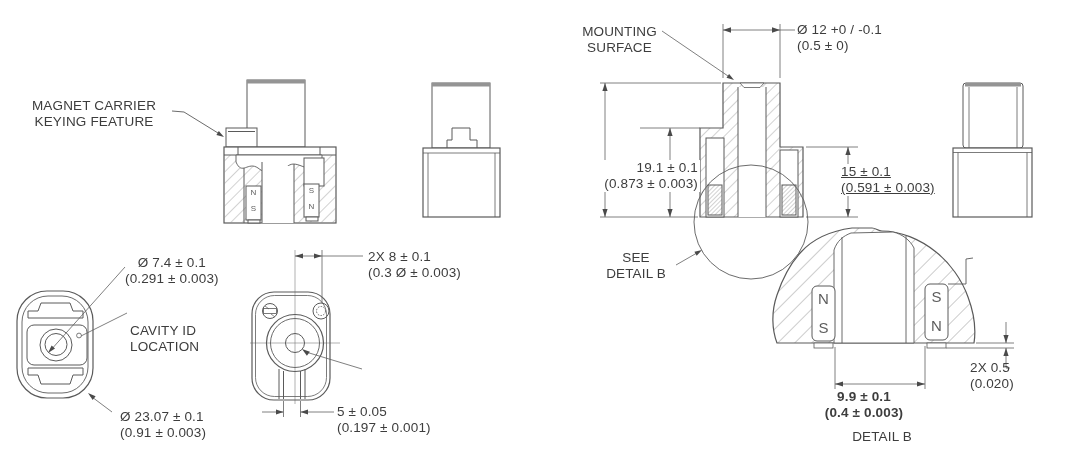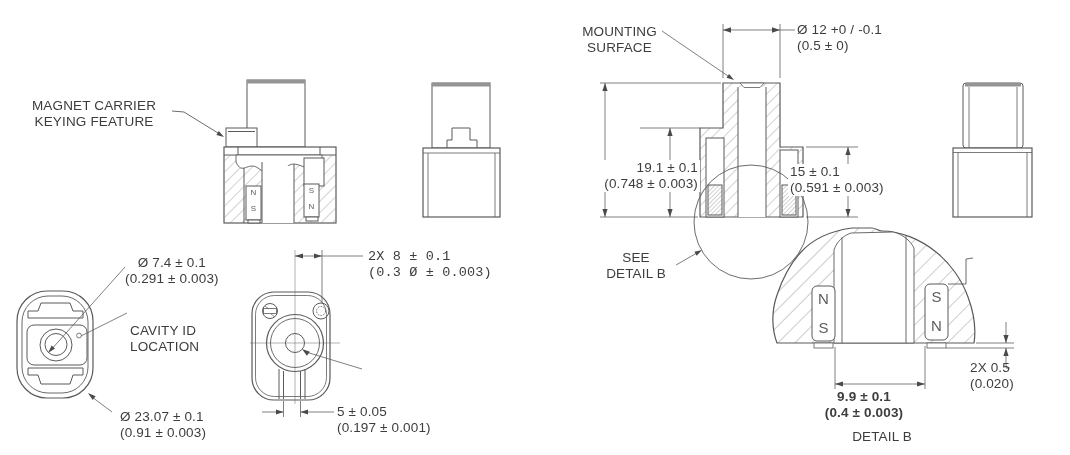--- a/index.html
+++ b/index.html
@@ -212,32 +212,32 @@
   </g>
 </svg>
 
   <div class="lbl c" style="left:572px;top:24px;width:95px;">MOUNTING
 SURFACE</div>
   <div class="lbl c" style="left:18px;top:98px;width:152px;">MAGNET CARRIER
 KEYING FEATURE</div>
   <div class="lbl" style="left:797px;top:22px;">Ø 12 +0 / -0.1
 (0.5 ± 0)</div>
   <div class="lbl r bg" style="left:578px;top:160px;width:118px;">19.1 ± 0.1
-(0.748 ± 0.003)</div>
-  <div class="lbl bg" style="left:788px;top:164px;">15 ± 0.1
+(0.873 ± 0.003)</div>
+  <div class="lbl bg" style="left:839px;top:164px;text-decoration:underline;">15 ± 0.1
 (0.591 ± 0.003)</div>
   <div class="lbl c" style="left:596px;top:250px;width:80px;">SEE
 DETAIL B</div>
   <div class="lbl" style="left:125px;top:255px;text-align:center;">Ø 7.4 ± 0.1
 (0.291 ± 0.003)</div>
   <div class="lbl" style="left:130px;top:307px;margin-top:16px;">CAVITY ID
 LOCATION</div>
   <div class="lbl" style="left:120px;top:409px;">Ø 23.07 ± 0.1
 (0.91 ± 0.003)</div>
-  <div class="lbl" style="left:368px;top:249px;font-family:Liberation Mono, monospace;">2X 8 ± 0.1
+  <div class="lbl" style="left:368px;top:249px;">2X 8 ± 0.1
 (0.3 Ø ± 0.003)</div>
   <div class="lbl" style="left:337px;top:404px;">5 ± 0.05
 (0.197 ± 0.001)</div>
   <div class="lbl c bg" style="left:800px;top:389px;width:124px;font-weight:bold;">9.9 ± 0.1
 (0.4 ± 0.003)</div>
   <div class="lbl" style="left:970px;top:360px;">2X 0.5
 (0.020)</div>
   <div class="lbl c" style="left:822px;top:429px;width:120px;">DETAIL B</div>
 
   <div class="mg mg-s" style="left:246px;top:189px;width:15px;">N</div>

